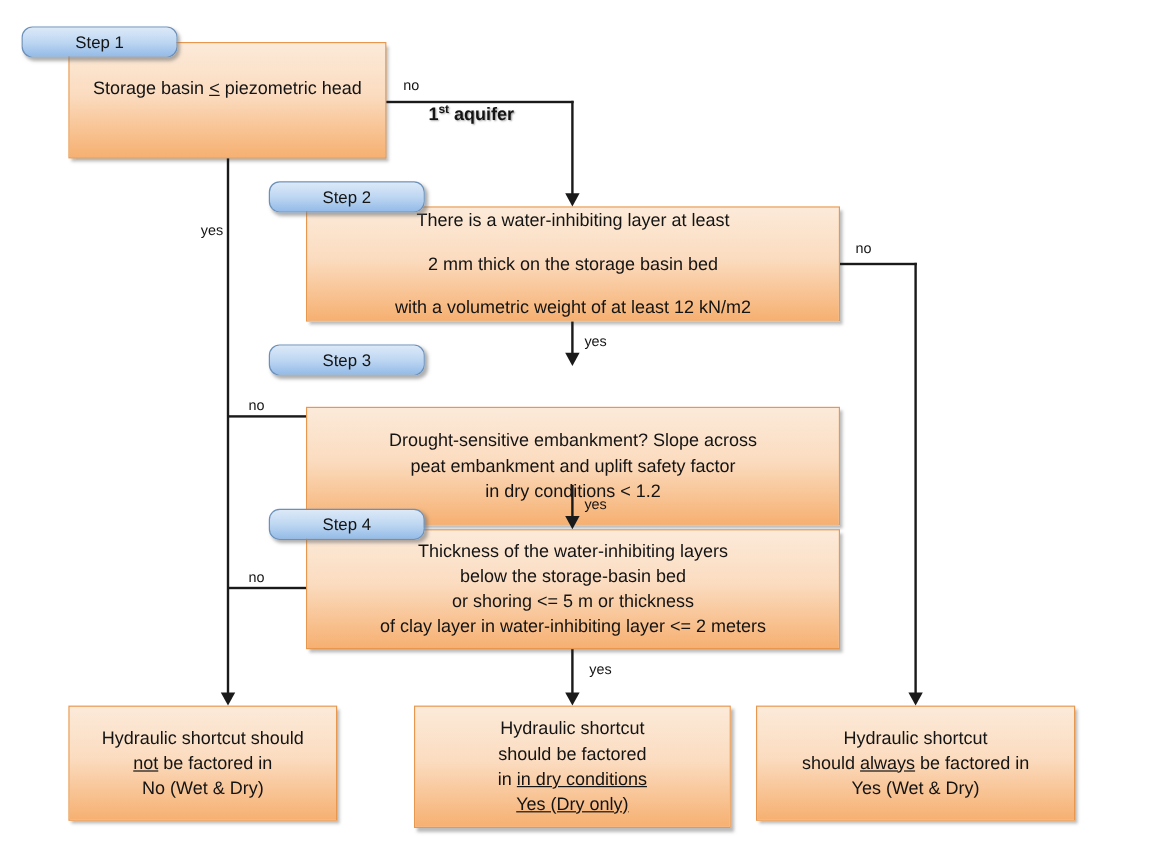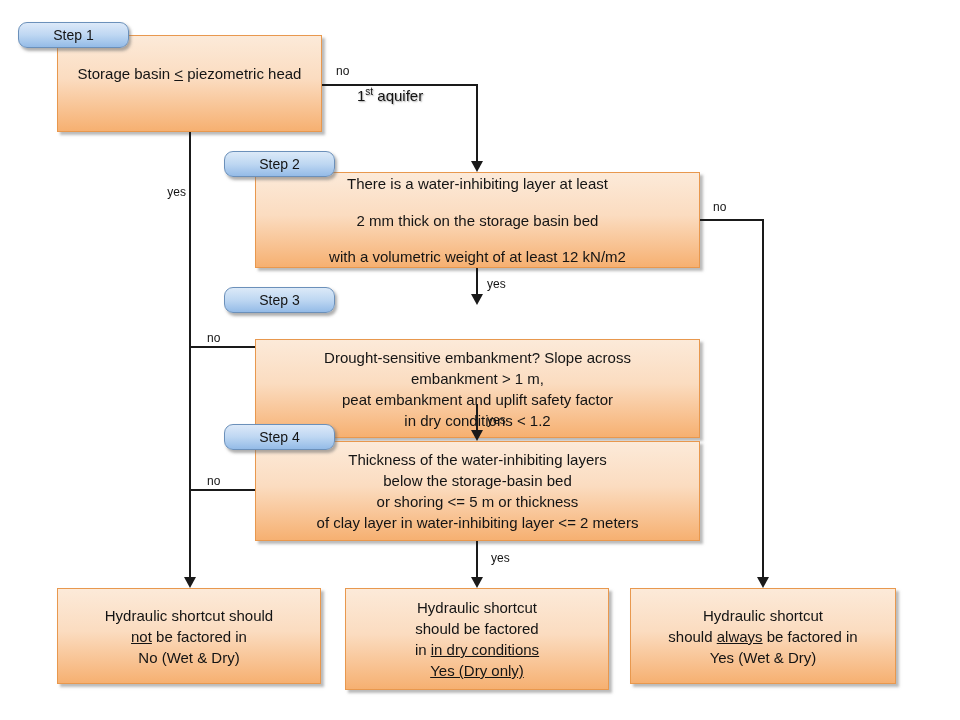--- a/index.html
+++ b/index.html
@@ -20,37 +20,37 @@
   .box{
     position:absolute;
     background:linear-gradient(180deg,var(--box-fill-top) 0%,#fbdcc0 45%,var(--box-fill-bottom) 100%);
     border:1px solid var(--box-border);
     box-shadow:2.5px 3px 2.5px rgba(120,120,120,0.5);
     display:flex;flex-direction:column;justify-content:center;align-items:center;
     font-size:15px;line-height:21px;text-align:center;
   }
   .box.top-align{justify-content:flex-start;padding-top:27px;}
   .step-label{
-    position:absolute;width:111px;height:26px;
+    position:absolute;width:130px;height:26px;
     background:linear-gradient(180deg,var(--label-fill-top) 0%,#bed7f2 50%,var(--label-fill-bottom) 100%);
     border:1px solid var(--label-border);
     border-radius:9px;
     box-shadow:2px 2.5px 3px rgba(110,110,110,0.55);
     display:flex;align-items:center;justify-content:center;
     font-size:14px;z-index:5;
   }
   .hline,.vline{position:absolute;background:var(--line);z-index:1;}
   .arrow-down{
     position:absolute;width:0;height:0;z-index:1;
     border-left:6px solid transparent;border-right:6px solid transparent;
     border-top:11px solid var(--line);
   }
   .edge-label{position:absolute;font-size:12px;z-index:2;white-space:nowrap;}
   .edge-label.big{
-    font-size:15px;font-weight:normal;
+    font-size:15px;font-weight:bold;
     text-shadow:1px 1px 1.5px rgba(120,120,120,0.65);
     text-align:right;
   }
   .u{text-decoration:underline;}
   sup{font-size:10px;vertical-align:super;line-height:0;}
 </style>
 </head>
 <body>
 
 <div class="canvas">
@@ -96,35 +96,34 @@
 
   <div class="box" style="left:255px;top:172px;width:445px;height:96px;justify-content:space-between;">
     <div>There is a water-inhibiting layer at least</div>
     <div>2 mm thick on the storage basin bed</div>
     <div>with a volumetric weight of at least 12 kN/m2</div>
   </div>
   <div class="step-label" style="left:224px;top:151px;">Step 2</div>
 
   <div class="box" style="left:255px;top:305px;width:445px;height:99px;margin-top:34px;">
     <div>Drought-sensitive embankment? Slope across</div>
-    <div>embankment &gt; 1 m,</div>
     <div>peat embankment and uplift safety factor</div>
     <div>in dry conditions &lt; 1.2</div>
   </div>
   <div class="step-label" style="left:224px;top:287px;">Step 3</div>
 
   <div class="box" style="left:255px;top:441px;width:445px;height:100px;">
     <div>Thickness of the water-inhibiting layers</div>
     <div>below the storage-basin bed</div>
     <div>or shoring &lt;= 5 m or thickness</div>
     <div>of clay layer in water-inhibiting layer &lt;= 2 meters</div>
   </div>
   <div class="step-label" style="left:224px;top:424px;">Step 4</div>
 
-  <div class="box" style="left:57px;top:588px;width:264px;height:96px;">
+  <div class="box" style="left:57px;top:588px;width:224px;height:96px;">
     <div>Hydraulic shortcut should</div>
     <div><span class="u">not</span><span> be factored in</span></div>
     <div>No (Wet &amp; Dry)</div>
   </div>
 
   <div class="box" style="left:345px;top:588px;width:264px;height:102px;">
     <div>Hydraulic shortcut</div>
     <div>should be factored</div>
     <div><span>in </span><span class="u">in dry conditions</span></div>
     <div><span class="u">Yes (Dry only)</span></div>

